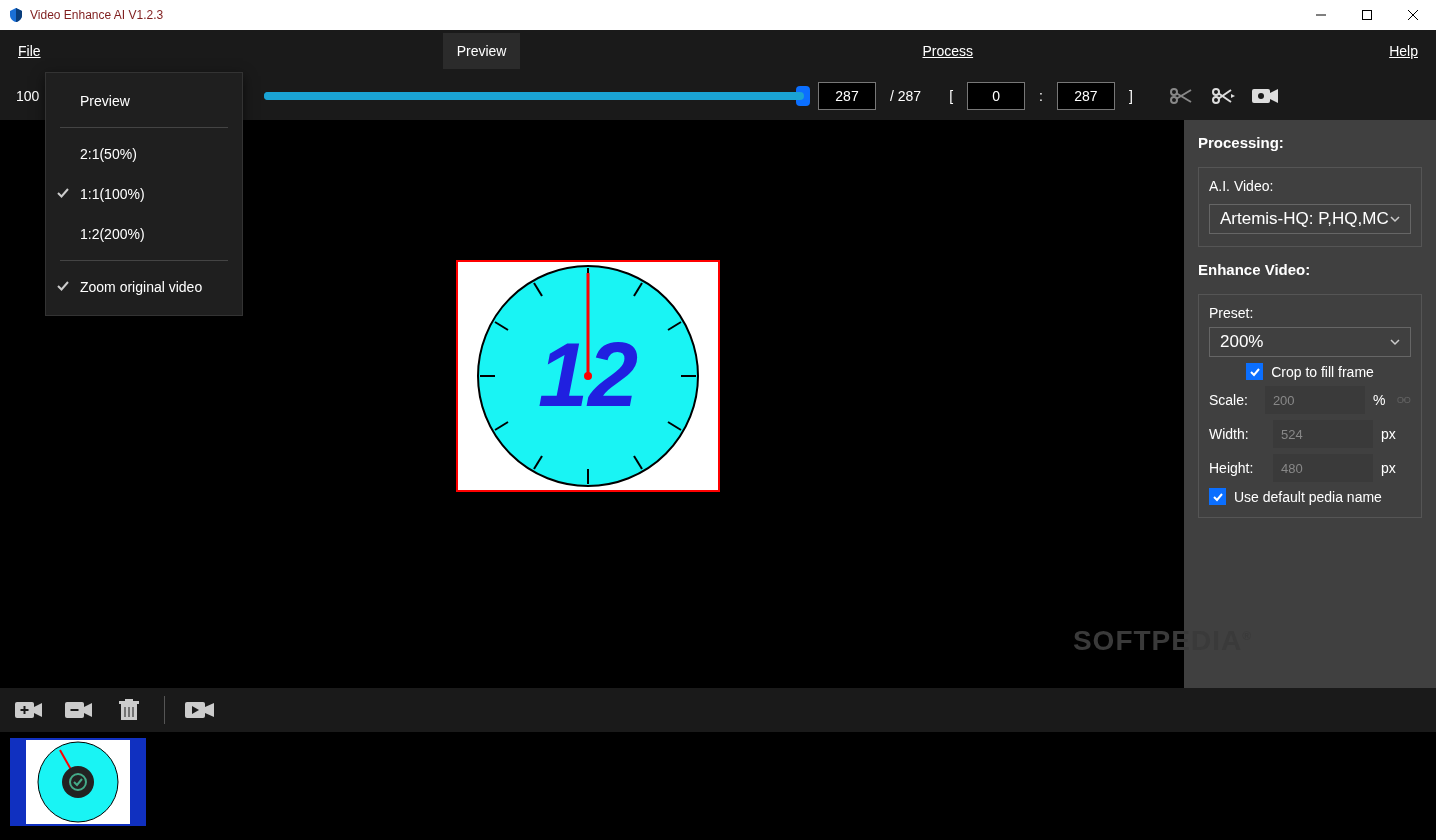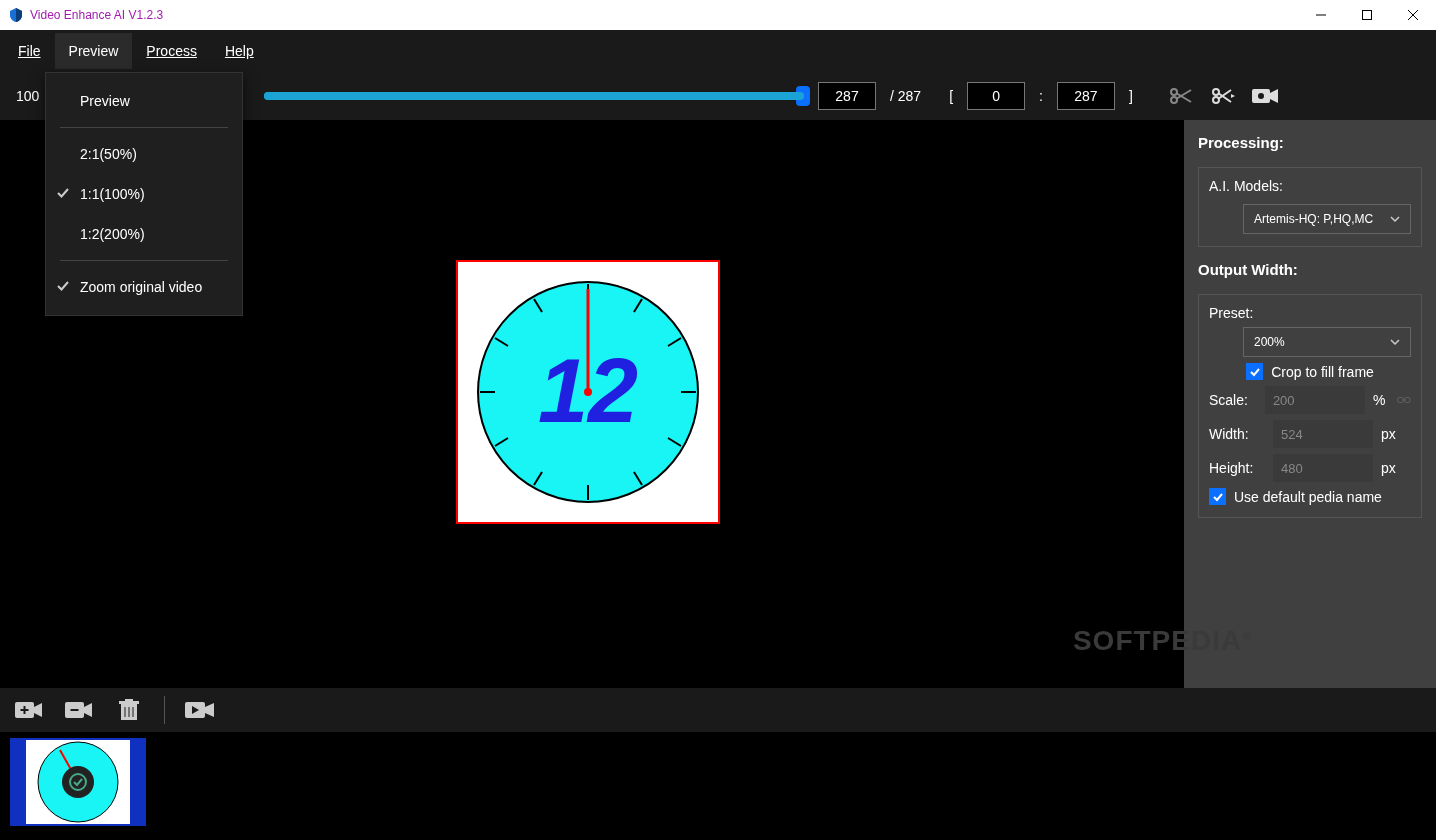--- a/index.html
+++ b/index.html
@@ -1,50 +1,50 @@
 <!DOCTYPE html>
 <html><head>
 <meta charset="utf-8">
 <style>
 * { margin:0; padding:0; box-sizing:border-box; font-family:"Segoe UI",Arial,sans-serif; }
 body { background:#000; color:#fff; width:1436px; height:840px; overflow:hidden; position:relative; }
 
 
-.titlebar { height:30px; background:#fff; display:flex; align-items:center; padding:0 0 0 8px; color:#a21caf; font-size:12px; }
+.titlebar { height:30px; background:#fff; display:flex; align-items:center; padding:0 0 0 8px; color:#7f1d1d; font-size:12px; }
 .titlebar .logo { width:16px; height:16px; margin-right:6px; }
 .titlebar .spacer { flex:1; }
 .winbtn { width:46px; height:30px; display:flex; align-items:center; justify-content:center; }
 .winbtn svg { stroke:#000; }
 
 
-.menubar { height:42px; background:#1a1a1a; display:flex; align-items:center; padding:0 4px; font-size:14px; }
+.menubar { height:42px; background:#1a1a1a; display:flex; align-items:center; padding:0 4px; font-size:14px;justify-content:space-between; }
 .menuitem { padding:10px 14px; cursor:pointer; }
 .menuitem.active { background:#2b2b2b; }
 .menuitem span.ul { text-decoration:underline; }
 
 
 .toolbar { height:48px; background:#1a1a1a; display:flex; align-items:center; padding:0 16px; gap:14px; font-size:14px; }
 .zoomlabel { width:40px; }
 .slider-track { position:relative; flex:0 0 540px; height:8px; background:#018dc1; border-radius:4px; }
 .slider-track::after { content:""; position:absolute; left:0; top:0; height:8px; width:100%; background:#1aa3d4; border-radius:4px; }
 .slider-handle { position:absolute; right:-6px; top:-6px; width:14px; height:20px; background:#0b6fff; border-radius:4px; }
 .frameinput { width:58px; height:28px; background:#000; border:1px solid #777; color:#fff; text-align:center; font-size:14px; }
 .toolicon { width:28px; height:22px; display:flex; align-items:center; justify-content:center; }
 
 
 .main { display:flex; height:568px; background:#000; }
 .viewport { flex:1; position:relative; background:#000; }
-.canvas-frame { position:absolute; left:456px; top:140px; width:264px; height:264px; border:2px solid #ff0000; background:#fff; display:flex; align-items:center; justify-content:center; }
+.canvas-frame { position:absolute; left:456px; top:140px; width:264px; height:232px; border:2px solid #ff0000; background:#fff; display:flex; align-items:center; justify-content:center; }
 .clock { width:230px; height:230px; }
 
 
 .rightpanel { width:252px; background:#404040; padding:14px 14px; font-size:14px; display:flex; flex-direction:column; gap:14px; overflow:hidden; }
 .section-title { font-weight:600; font-size:15px; margin-bottom:2px; }
 .field-box { border:1px solid #555; padding:10px 10px 12px 10px; display:flex; flex-direction:column; gap:10px; }
-.dropdown { border:1px solid #666; height:30px; display:flex; align-items:center; justify-content:space-between; padding:0 10px; font-size:12px; cursor:pointer;margin-left:34px; }
+.dropdown { border:1px solid #666; height:30px; display:flex; align-items:center; justify-content:space-between; padding:0 10px; font-size:17px; cursor:pointer; }
 .chev { width:10px; height:10px; }
 .row { display:flex; align-items:center; gap:8px; }
 .chk { width:17px; height:17px; background:#0b6fff; display:flex; align-items:center; justify-content:center; }
 .chk svg { stroke:#fff; }
 .numbox { width:100px; height:28px; background:#3a3a3a; border:none; color:#888; padding:0 8px; font-size:13px; }
 .label-fixed { width:56px; }
 
 
 .watermark { position:absolute; right:184px; top:625px; font-size:28px; font-weight:700; color:#3a3a3a; letter-spacing:1px; }
 
@@ -165,30 +165,30 @@
         <text x="115" y="145" text-anchor="middle" font-size="90" font-style="italic" font-weight="700" fill="#2020e0" font-family="Brush Script MT,cursive">12</text>
         <line x1="115" y1="115" x2="115" y2="12" stroke="#ff0000" stroke-width="3"></line>
         <circle cx="115" cy="115" r="4" fill="#ff0000"></circle>
       </svg>
     </div>
   </div>
 
   <div class="rightpanel">
     <div class="section-title">Processing:</div>
     <div class="field-box">
-      <div>A.I. Models:</div>
+      <div>A.I. Video:</div>
       <div class="dropdown">
         <span>Artemis-HQ: P,HQ,MC</span>
         <svg class="chev" viewBox="0 0 10 10">
             <polyline points="1,3 5,7 9,3" fill="none" stroke="#ccc" stroke-width="1.5"></polyline>
           </svg>
       </div>
     </div>
 
-    <div class="section-title">Output Width:</div>
+    <div class="section-title">Enhance Video:</div>
     <div class="field-box" style="gap:6px">
       <div>Preset:</div>
       <div class="dropdown">
         <span>200%</span>
         <svg class="chev" viewBox="0 0 10 10">
             <polyline points="1,3 5,7 9,3" fill="none" stroke="#ccc" stroke-width="1.5"></polyline>
           </svg>
       </div>
       <div class="row" style="justify-content:center">
         <div class="chk">

